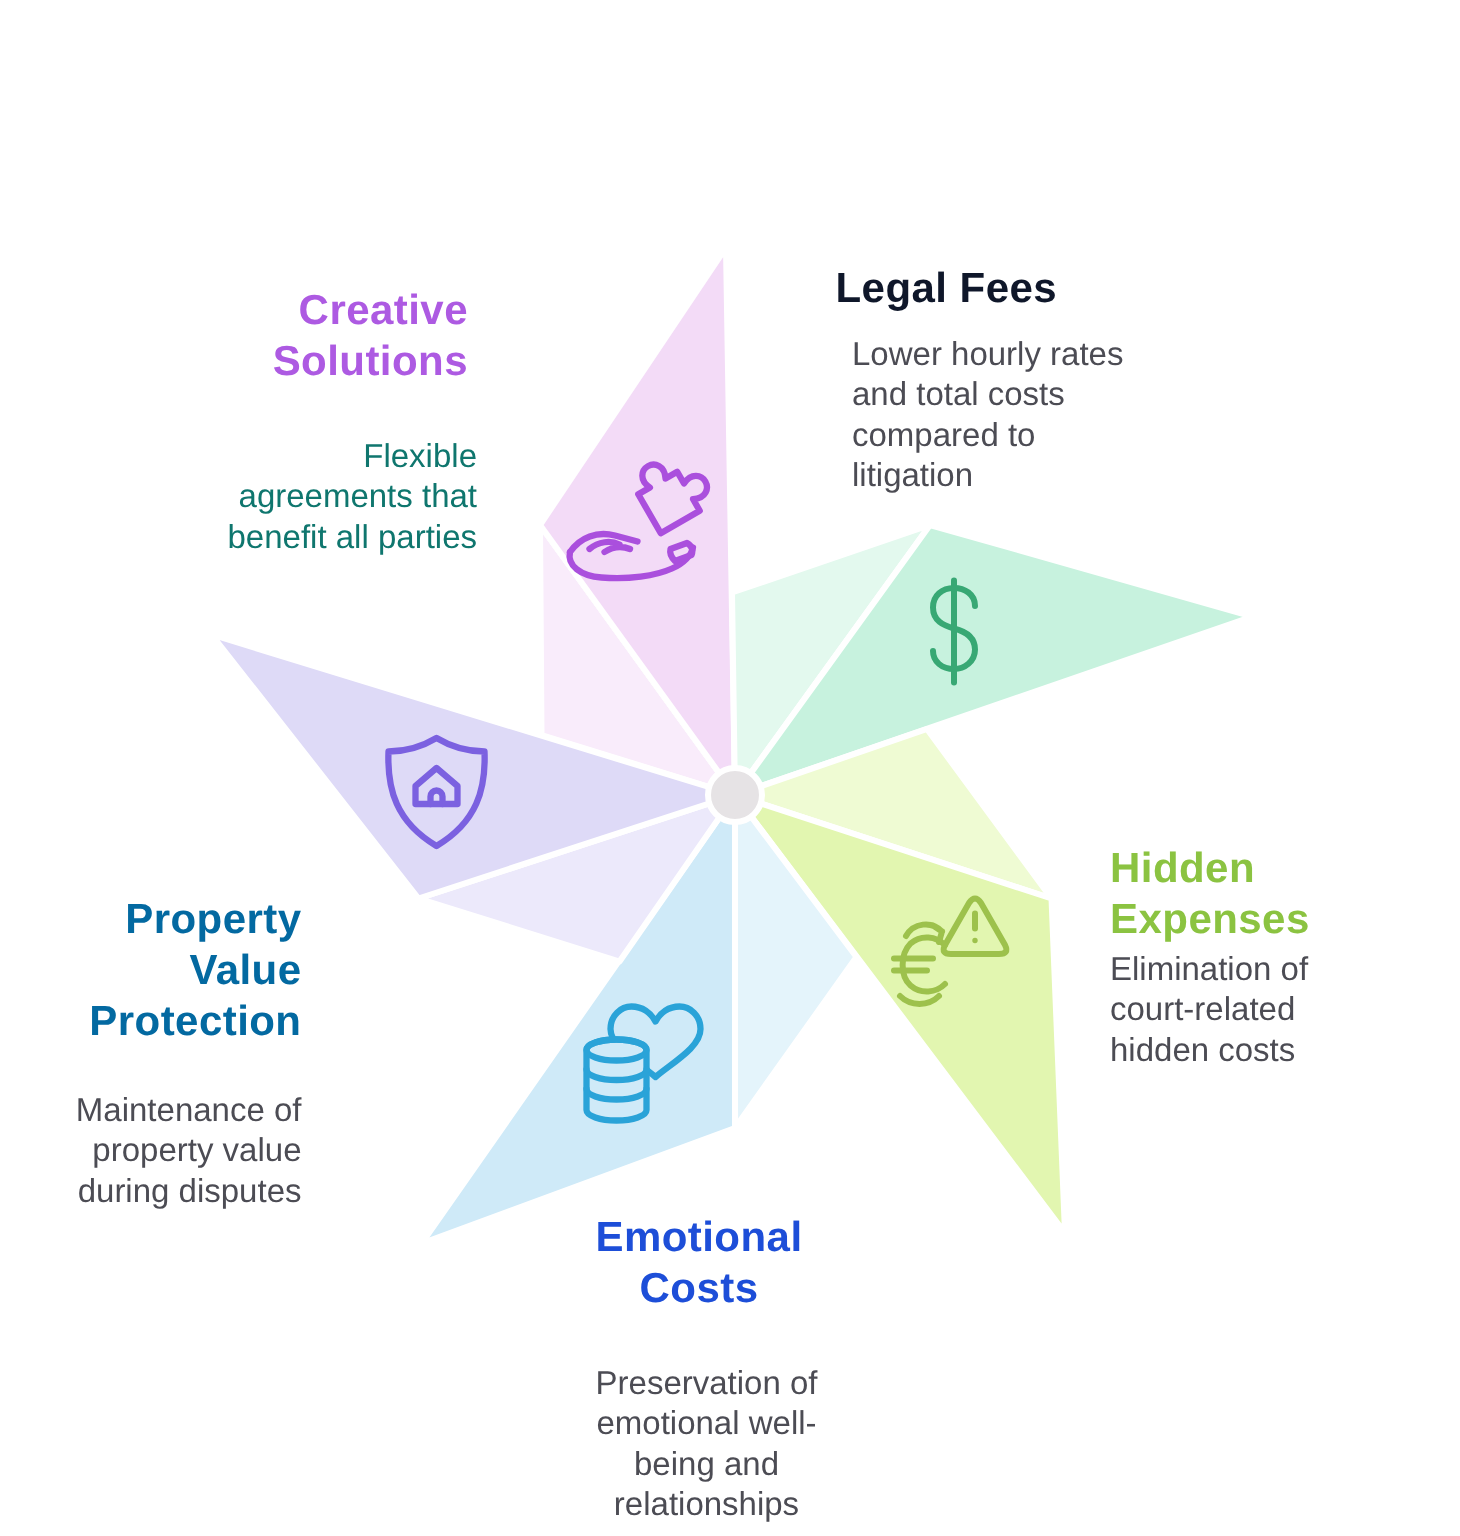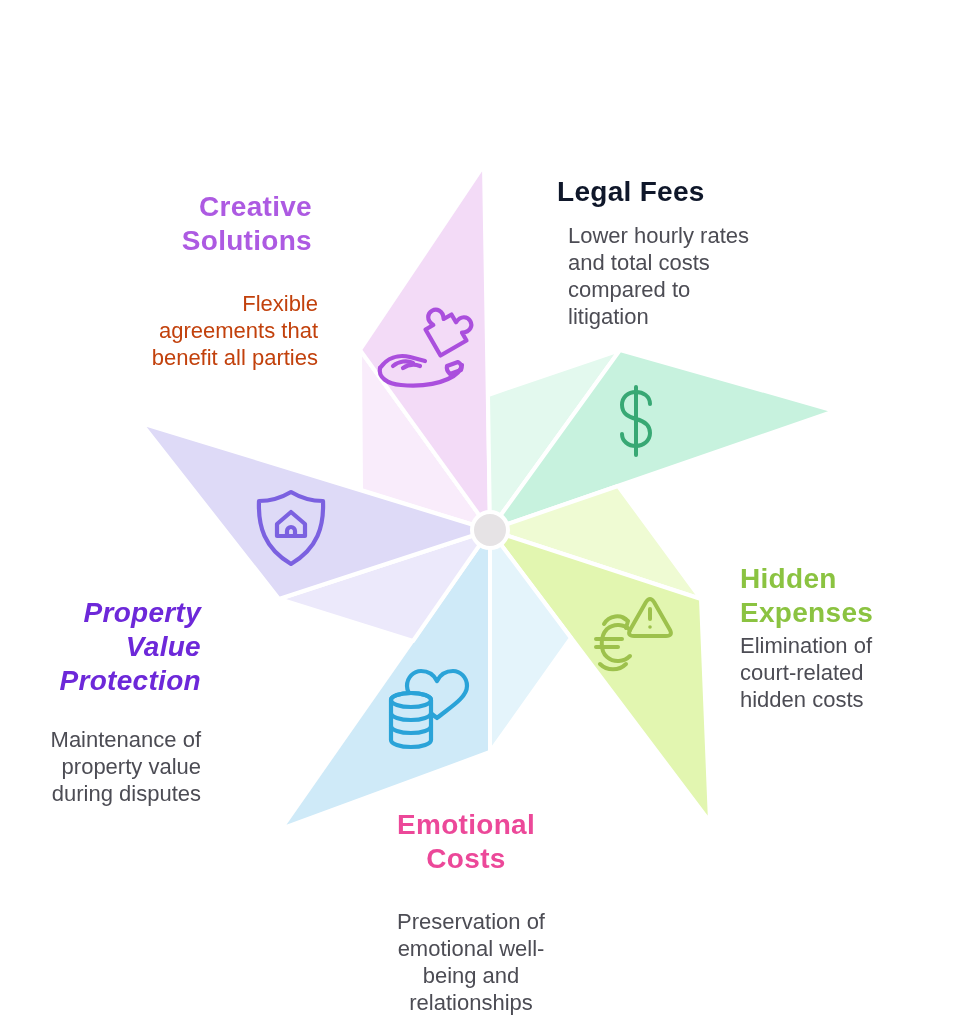--- a/index.html
+++ b/index.html
@@ -88,21 +88,21 @@
     <g transform="translate(291,528)" fill="none" stroke-width="4.2" stroke-linecap="round" stroke-linejoin="round" stroke="#7b61e0">
       <path d="M 0,-36 C 10,-30 22,-27 32,-27 C 33,-2 27,20 0,36 C -27,20 -33,-2 -32,-27 C -22,-27 -10,-30 0,-36 Z"></path>
       <path d="M -14,8 V -4 L 0,-16 L 14,-4 V 8 Z"></path>
       <path d="M -4,8 V 3 A 4,4 0 0 1 4,3 V 8"></path>
     </g>
   </svg>
 
   <div class="section">
     <div class="txt head sec-creative-h" style="color: rgb(173, 90, 226);">Creative
 Solutions</div>
-    <div class="txt desc sec-creative-d" style="color: #c2410c;">Flexible
+    <div class="txt desc sec-creative-d" style="color: #0f766e;">Flexible
 agreements that
 benefit all parties</div>
   </div>
 
   <div class="section">
     <div class="txt head sec-legal-h" style="color: #0f172a;">Legal Fees</div>
     <div class="txt desc sec-legal-d" style="color: rgb(76, 76, 84);">Lower hourly rates
 and total costs
 compared to
 litigation</div>
@@ -110,30 +110,30 @@
 
   <div class="section">
     <div class="txt head sec-hidden-h" style="color: rgb(139, 195, 65);">Hidden
 Expenses</div>
     <div class="txt desc sec-hidden-d" style="color: rgb(76, 76, 84); margin-top: 20px;">Elimination of
 court-related
 hidden costs</div>
   </div>
 
   <div class="section">
-    <div class="txt head sec-emotional-h" style="color: #ec4899;">Emotional
+    <div class="txt head sec-emotional-h" style="color: #1d4ed8;">Emotional
 Costs</div>
     <div class="txt desc sec-emotional-d" style="color: rgb(76, 76, 84);">Preservation of
 emotional well-
 being and
 relationships</div>
   </div>
 
   <div class="section">
-    <div class="txt head sec-property-h" style="color: #6d28d9; font-style: italic;">Property
+    <div class="txt head sec-property-h" style="color: #0369a1;">Property
 Value
 Protection</div>
     <div class="txt desc sec-property-d" style="color: rgb(76, 76, 84);">Maintenance of
 property value
 during disputes</div>
   </div>
 
 </div>
 
 </body></html>

